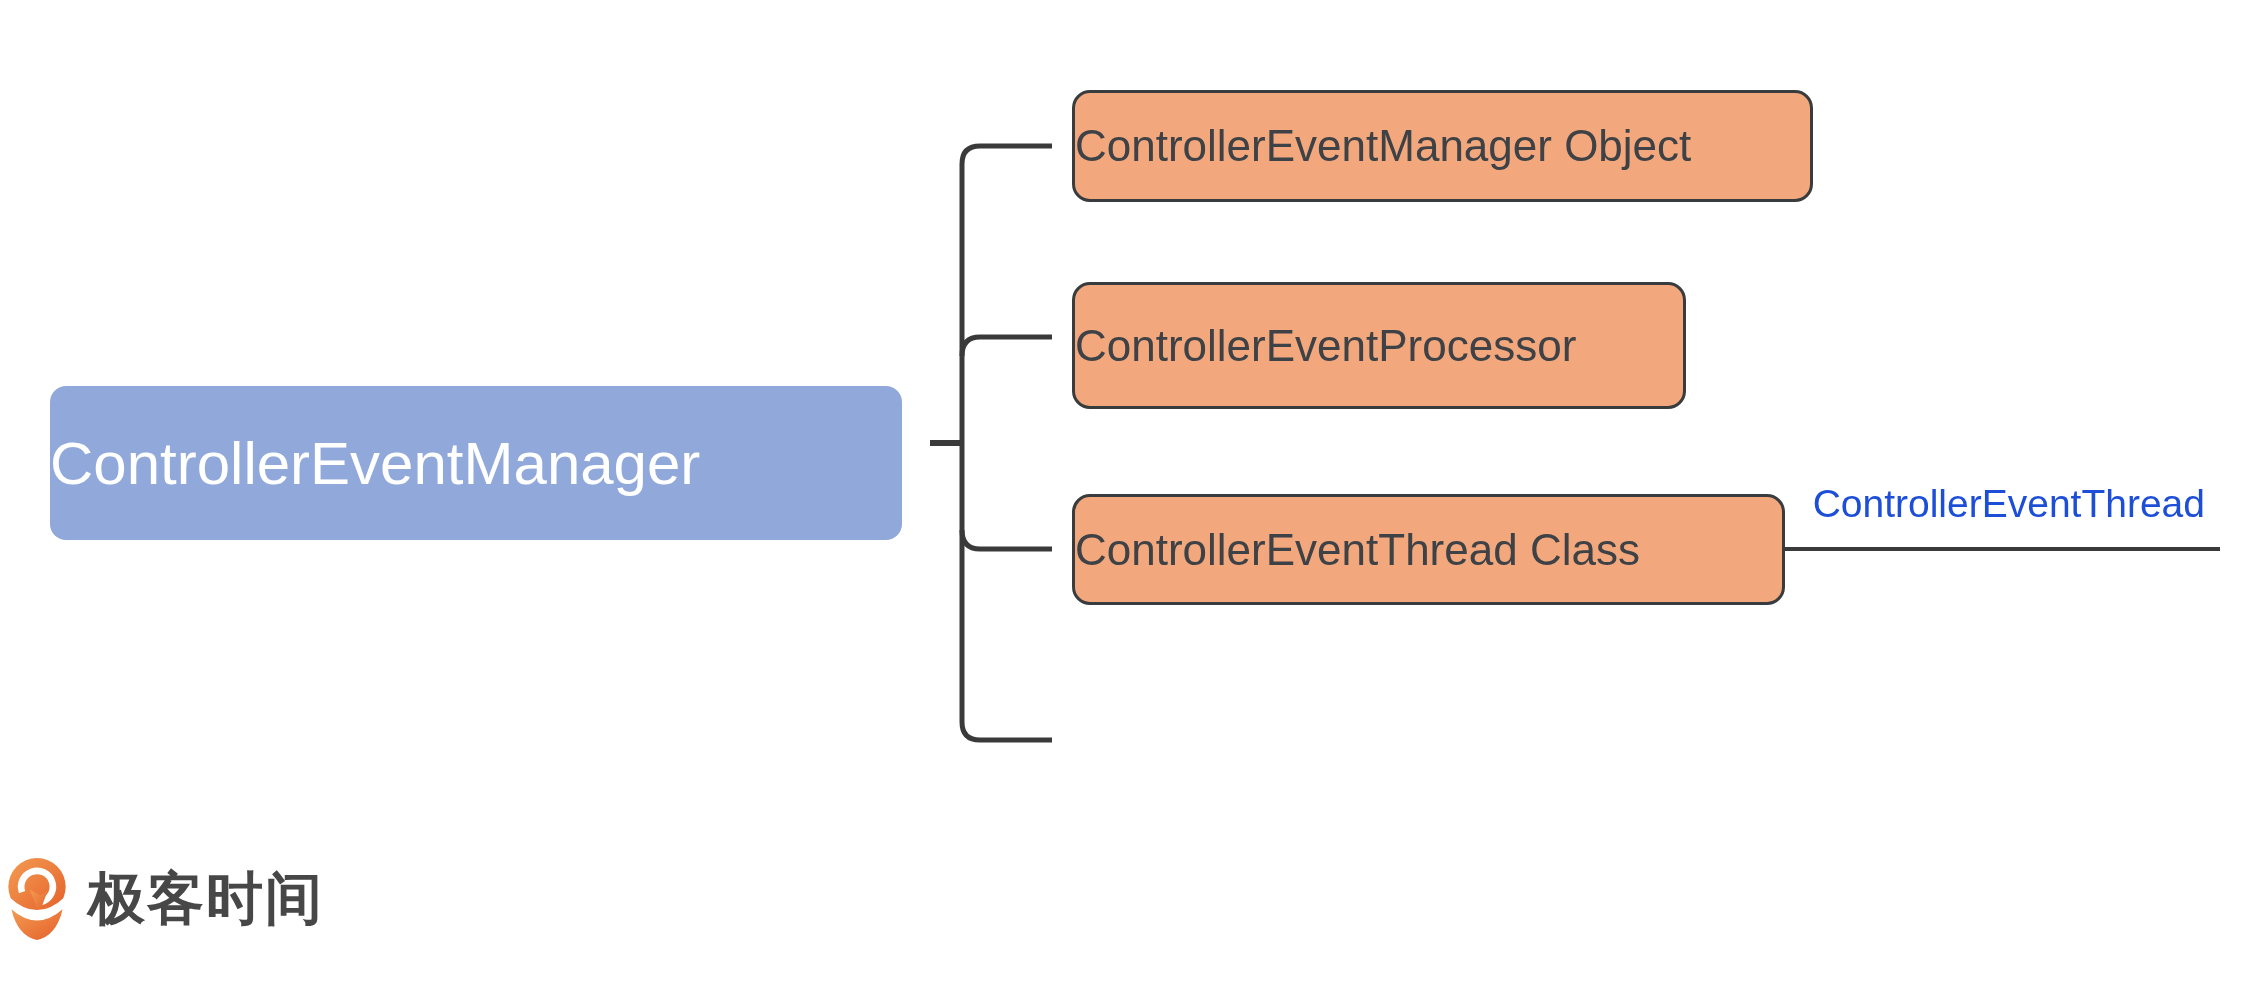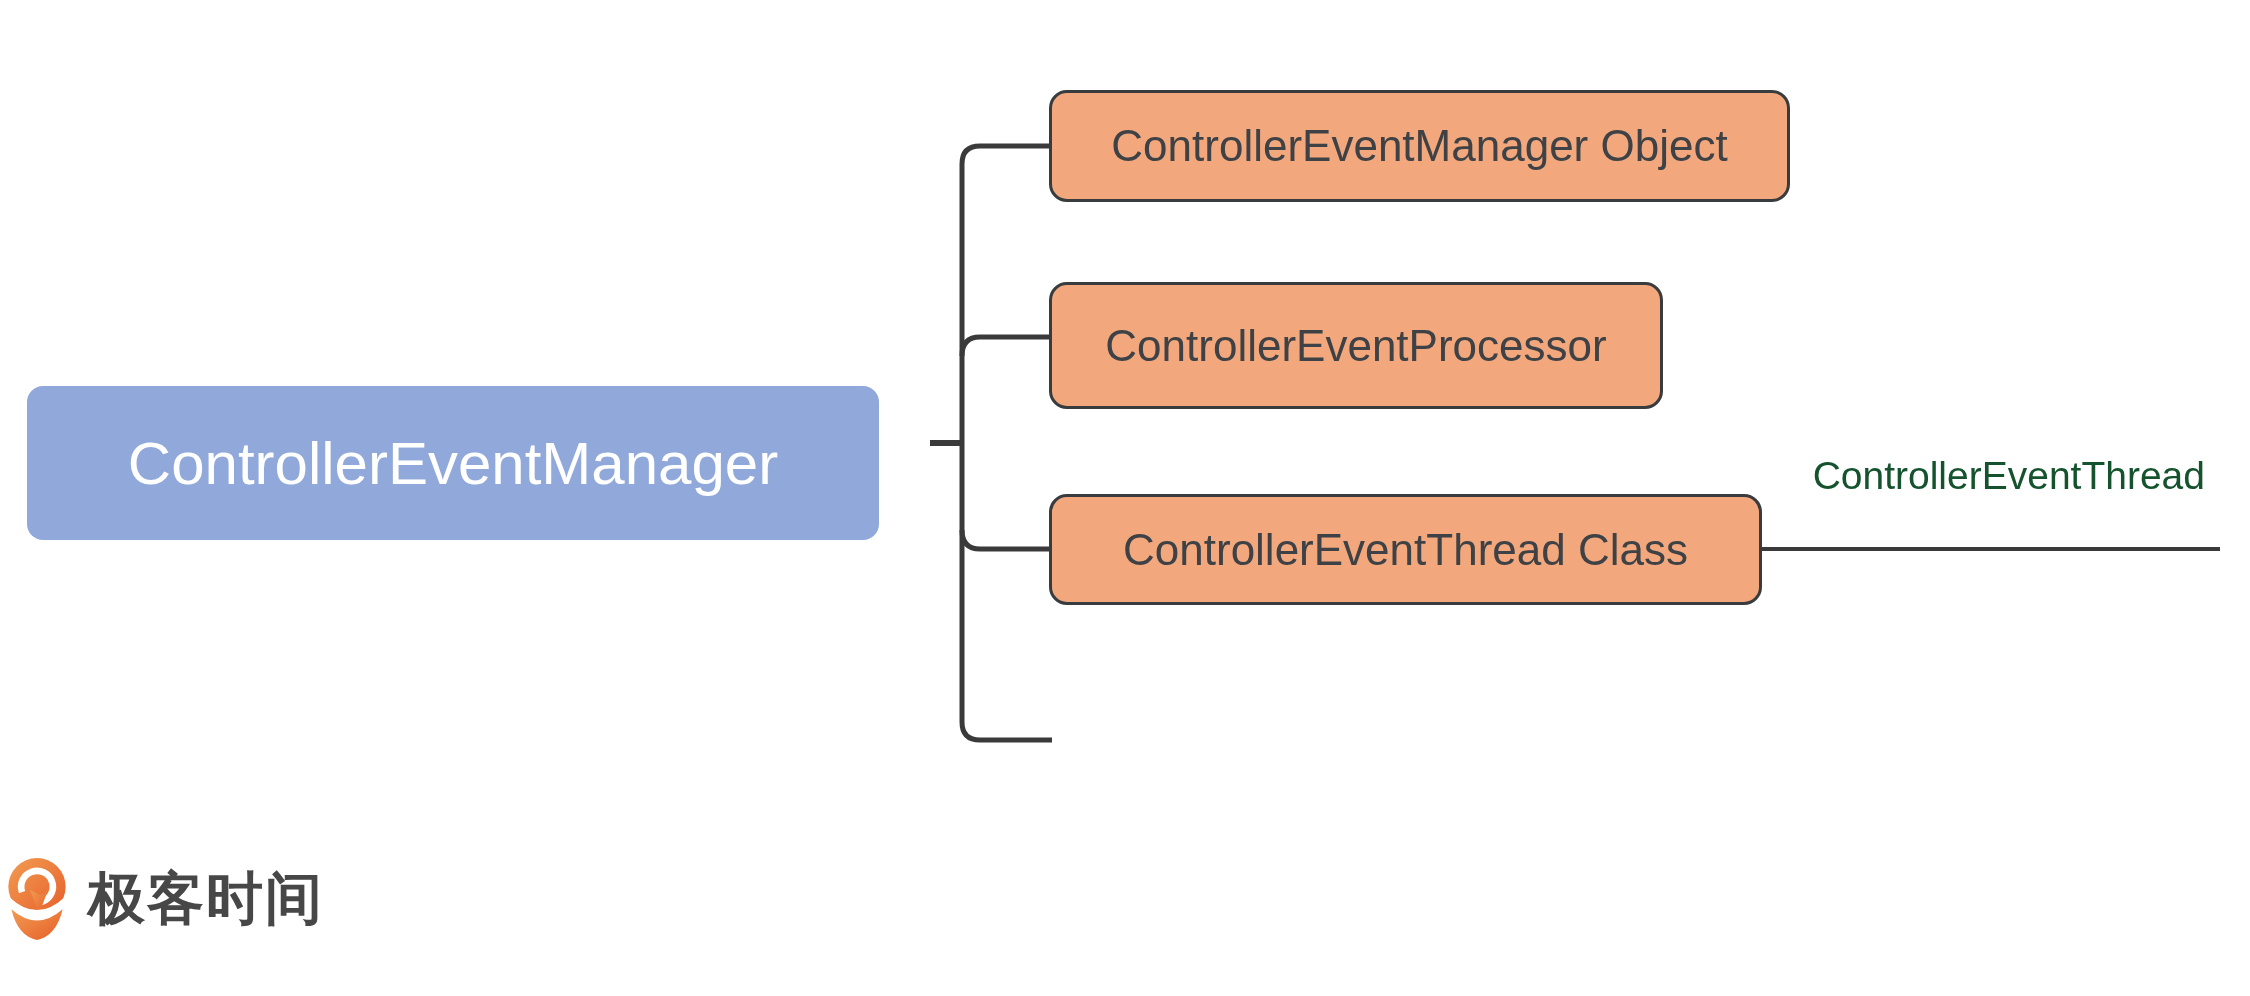--- a/index.html
+++ b/index.html
@@ -19,24 +19,24 @@
     position: absolute;
     left: 0; top: 0;
     width: 2250px;
     height: 996px;
     z-index: 0;
   }
   .node {
     position: absolute;
     display: flex;
     align-items: center;
-    justify-content: center;
     box-sizing: border-box;
     white-space: nowrap;
     z-index: 1;
+    margin-left: 23px;
   }
   .root-node {
     left: 27px; top: 386px;
     width: 852px; height: 154px;
     background: #91a9da;
     border-radius: 16px;
     color: #ffffff;
     font-size: 60px;
   }
   .child-node {
@@ -45,26 +45,26 @@
     border-radius: 18px;
     color: #3e4145;
     font-size: 44px;
   }
   .child-1 { left: 1049px; top: 90px;  width: 741px; height: 112px; }
   .child-2 { left: 1049px; top: 282px; width: 614px; height: 127px; }
   .child-3 { left: 1049px; top: 494px; width: 713px; height: 111px; }
   .child-4 { left: 1049px; top: 685px; width: 366px; height: 110px; }
   .leaf-label {
     position: absolute;
-    left: 1780px; top: 456px;
+    left: 1780px; top: 484px;
     width: 425px; height: 40px;
     line-height: 40px;
     text-align: right;
     font-size: 39px;
-    color: #14532d;
+    color: #1d4ed8;
     z-index: 1;
     white-space: nowrap;
   }
   .logo {
     position: absolute;
     left: 6px; top: 856px;
     display: flex;
     align-items: center;
     z-index: 1;
   }

